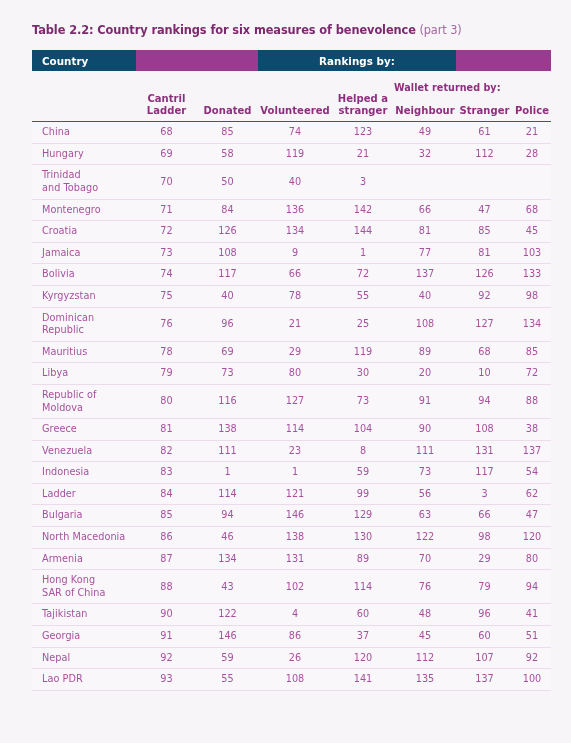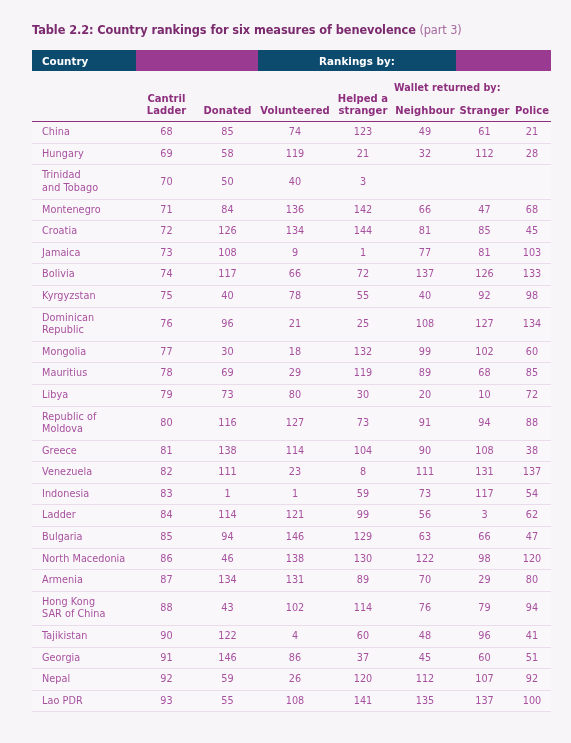--- a/index.html
+++ b/index.html
@@ -273,30 +273,20 @@
 Republic</td>
             <td>76</td>
             <td>96</td>
             <td>21</td>
             <td>25</td>
             <td>108</td>
             <td>127</td>
             <td>134</td>
           </tr>
           <tr class="row">
-            <td class="cname nowrap2">Mongolia</td>
-            <td>77</td>
-            <td>30</td>
-            <td>18</td>
-            <td>132</td>
-            <td>99</td>
-            <td>102</td>
-            <td>60</td>
-          </tr>
-          <tr class="row">
             <td class="cname nowrap2">Mauritius</td>
             <td>78</td>
             <td>69</td>
             <td>29</td>
             <td>119</td>
             <td>89</td>
             <td>68</td>
             <td>85</td>
           </tr>
           <tr class="row">

